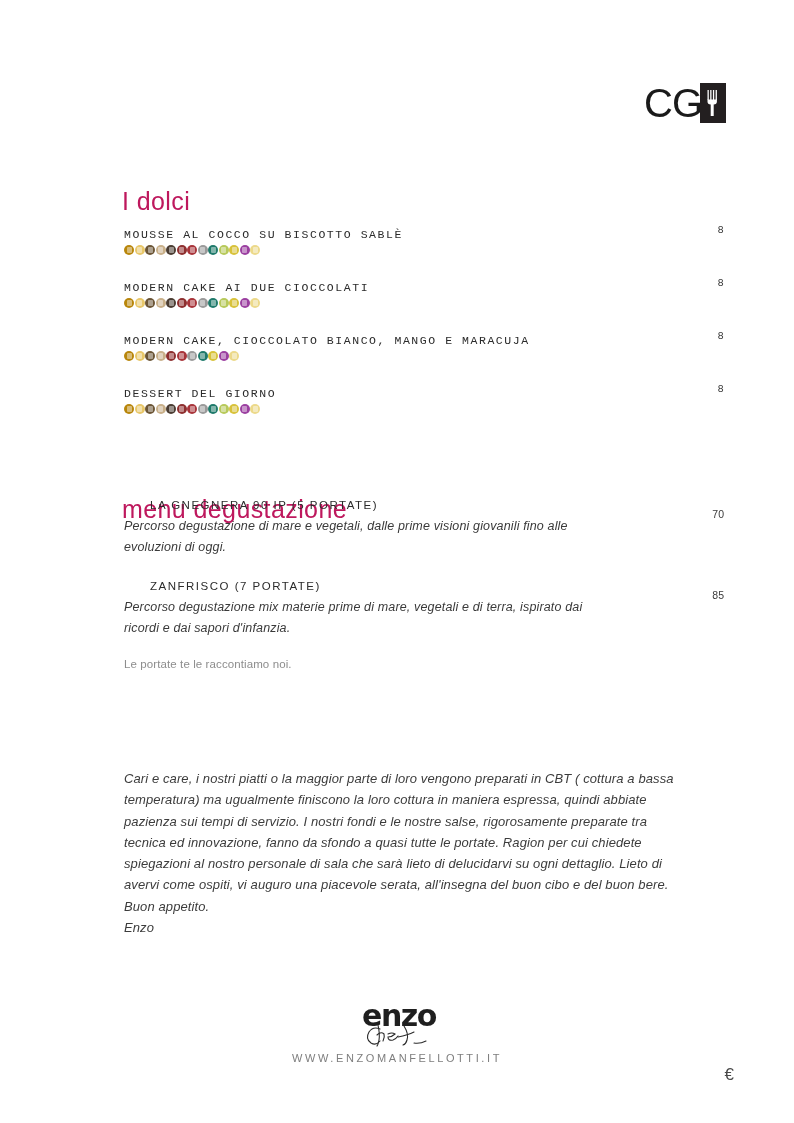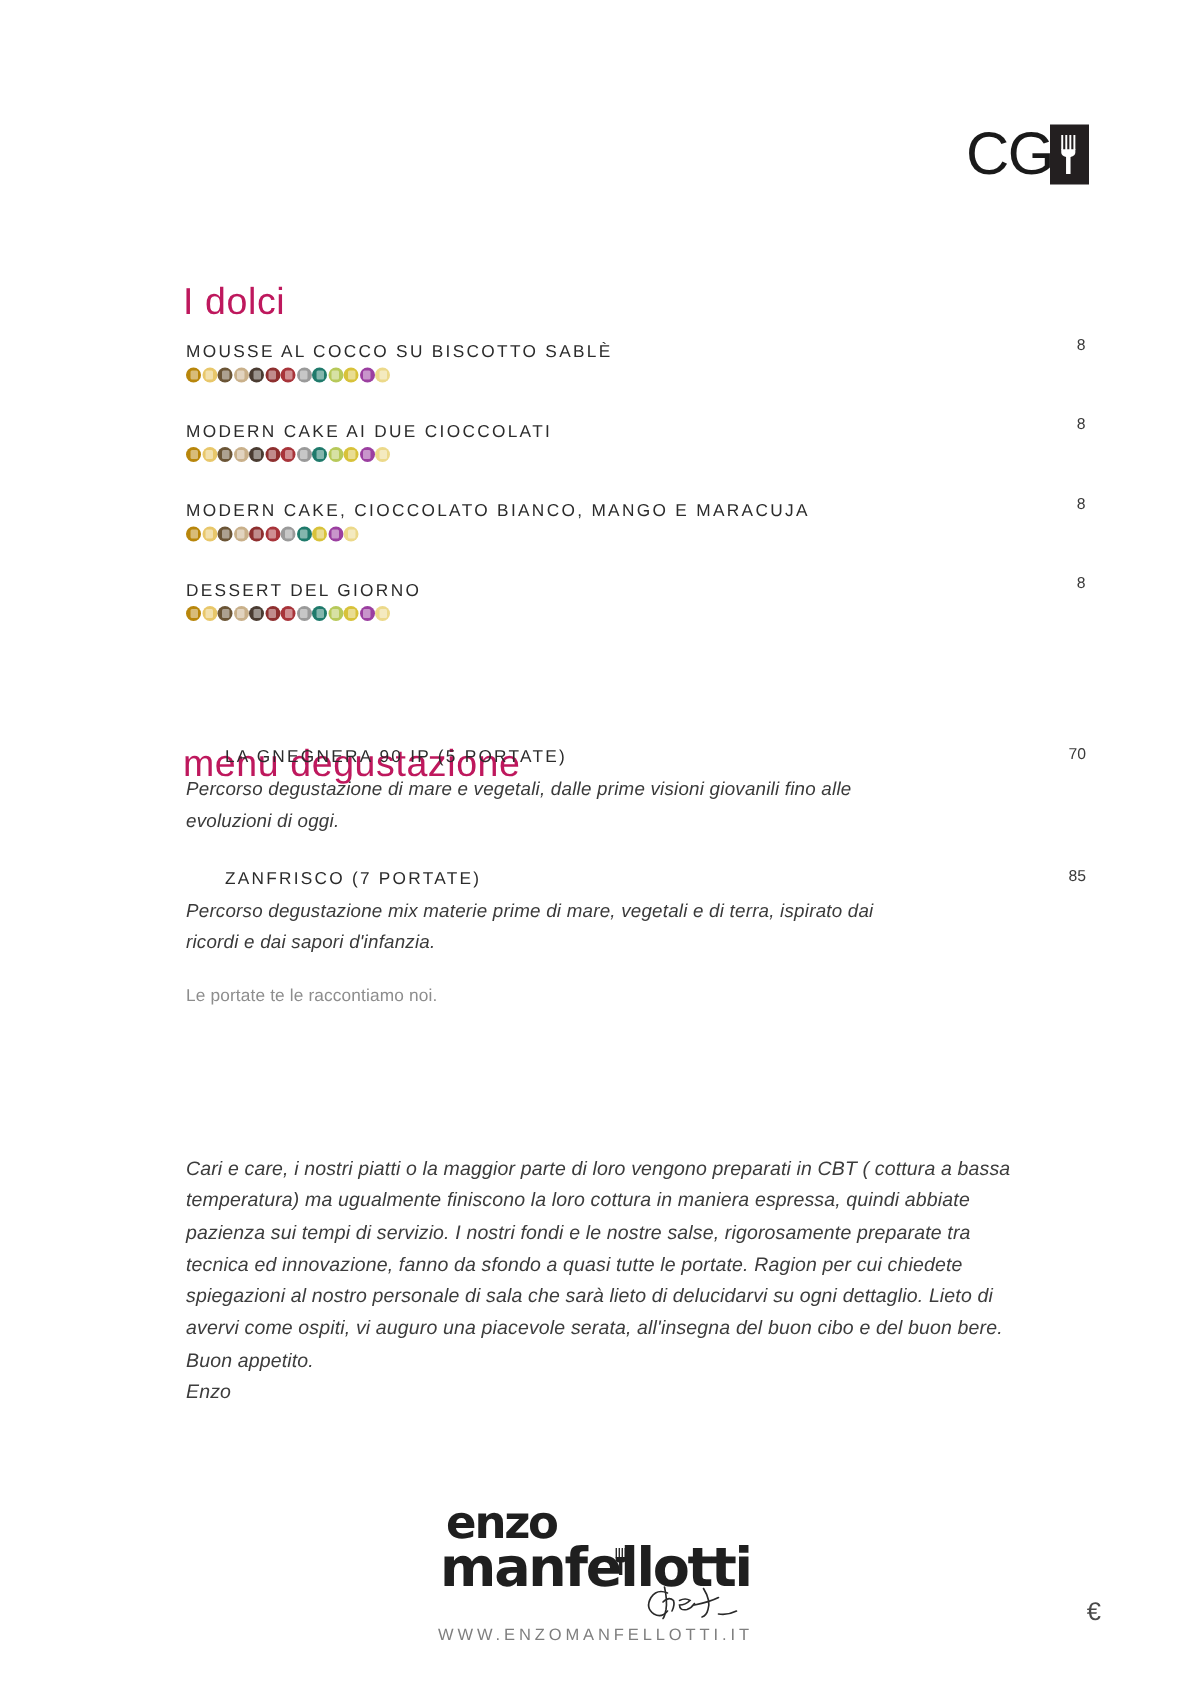--- a/index.html
+++ b/index.html
@@ -67,20 +67,21 @@
   .dish-list {
     position: absolute;
     left: 124px;
     width: 600px;
   }
   #dolci-list { top: 228px; }
 
   .dish {
     position: relative;
     margin-bottom: 26px;
+    font-family: Liberation Mono, monospace;
   }
   .dish-name {
     font-size: 11.5px;
     letter-spacing: 1.55px;
     color: #2b2b2b;
     text-transform: uppercase;
     line-height: 14px;
     padding-right: 80px;
   }
   .dish-price {
@@ -130,21 +131,21 @@
     letter-spacing: 1.5px;
     color: #2b2b2b;
     text-transform: uppercase;
     line-height: 16px;
     padding-right: 80px;
     padding-left: 26px;
   }
   .tasting-price {
     position: absolute;
     right: 0;
-    top: 0;
+    top: 11px;
     font-size: 10.5px;
     color: #3a3a3a;
   }
   .tasting-desc {
     font-size: 12.5px;
     font-style: italic;
     color: #3a3a3a;
     line-height: 21px;
     letter-spacing: 0.15px;
     margin-top: 3px;
@@ -358,32 +359,20 @@
 
   <div class="chef-message">
     <span>Cari e care, i nostri piatti o la maggior parte di loro vengono preparati in CBT ( cottura a bassa temperatura) ma ugualmente finiscono la loro cottura in maniera espressa, quindi abbiate pazienza sui tempi di servizio. I nostri fondi e le nostre salse, rigorosamente preparate tra tecnica ed innovazione, fanno da sfondo a quasi tutte le portate. Ragion per cui chiedete spiegazioni al nostro personale di sala che sarà lieto di delucidarvi su ogni dettaglio. Lieto di avervi come ospiti, vi auguro una piacevole serata, all'insegna del buon cibo e del buon bere.</span>
     <span class="sign-line">Buon appetito.</span>
     <span class="sign-line">Enzo</span>
   </div>
 
   <div class="footer">
     <div class="wordmark">
       <span class="line1">enzo</span>
-      <span class="line2">
-        <span>manfellotti</span>
-        <span class="fork-accent">
-          <svg width="9" height="18" viewBox="0 0 9 18" aria-hidden="true">
-            <rect x="0.4" y="0" width="0.9" height="6.5" fill="#1f1f1f"></rect>
-            <rect x="2.4" y="0" width="0.9" height="6.5" fill="#1f1f1f"></rect>
-            <rect x="4.4" y="0" width="0.9" height="6.5" fill="#1f1f1f"></rect>
-            <rect x="6.4" y="0" width="0.9" height="6.5" fill="#1f1f1f"></rect>
-            <path d="M0.4 6 h6.9 v1.6 q0 1.7 -2.4 2.1 v8.3 h-2.2 v-8.3 q-2.3 -0.4 -2.3 -2.1 z" fill="#1f1f1f"></path>
-          </svg>
-        </span>
-      </span>
       <span class="chef-script">
         <svg width="66" height="26" viewBox="0 0 66 26" aria-hidden="true">
           <g fill="none" stroke="#2a2a2a" stroke-width="1.1" stroke-linecap="round">
             <path d="M16 6 q-7 -3 -11 3 q-4 7 2 11 q5 3 9 -2"></path>
             <path d="M14 2 q2 9 1 15 q-1 5 -2 6"></path>
             <path d="M13 12 q4 -4 7 -1 q1 3 -1 7"></path>
             <path d="M24 11 q4 -2 7 0 q-3 3 -7 3 q0 4 5 3 q3 -1 5 -4"></path>
             <path d="M40 3 q5 8 3 14 q-1 4 -4 5"></path>
             <path d="M34 14 q10 -2 16 -5"></path>
             <path d="M50 20 q6 1 12 -2"></path>

